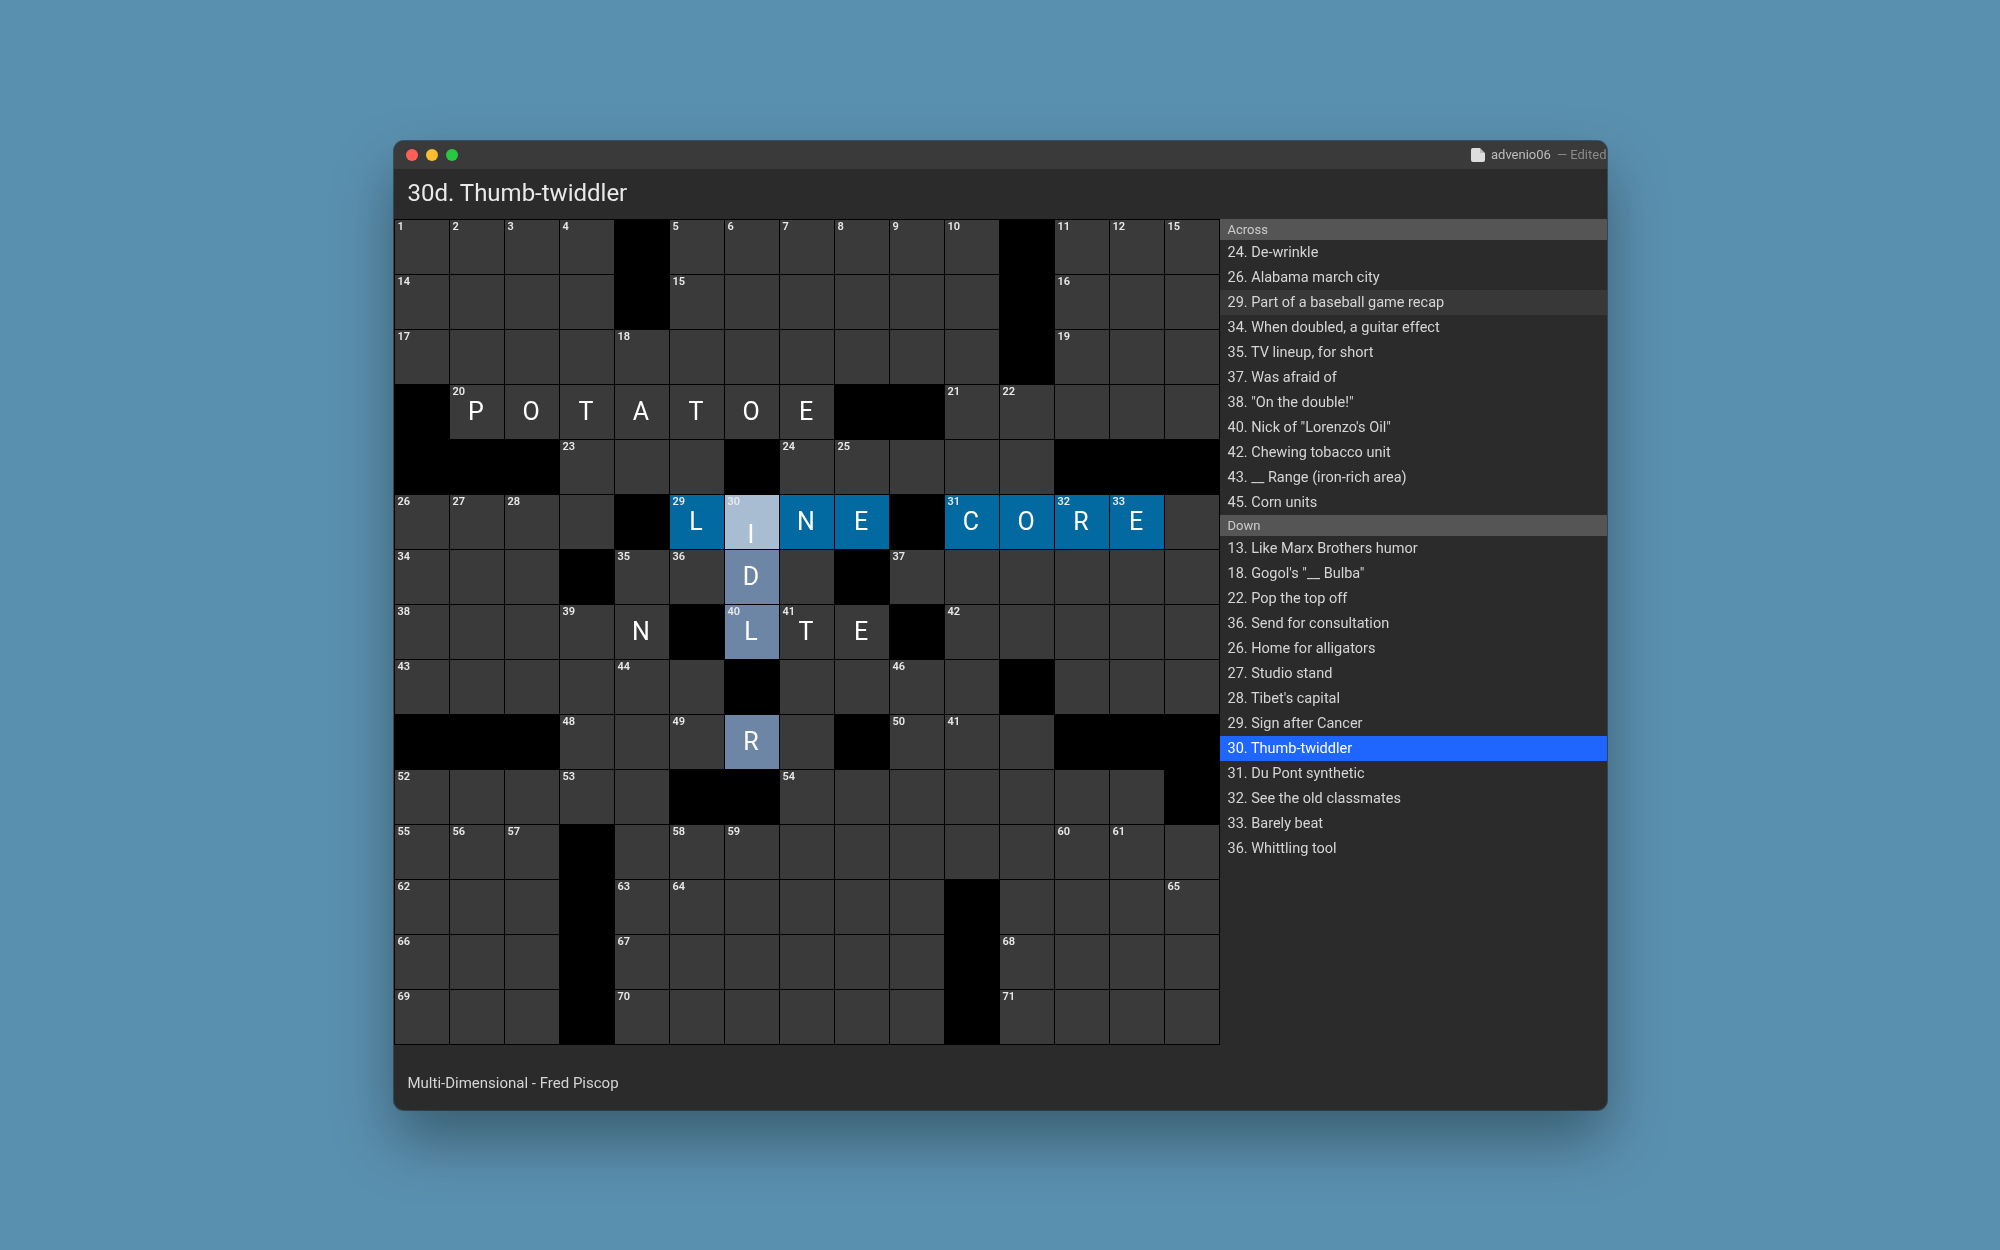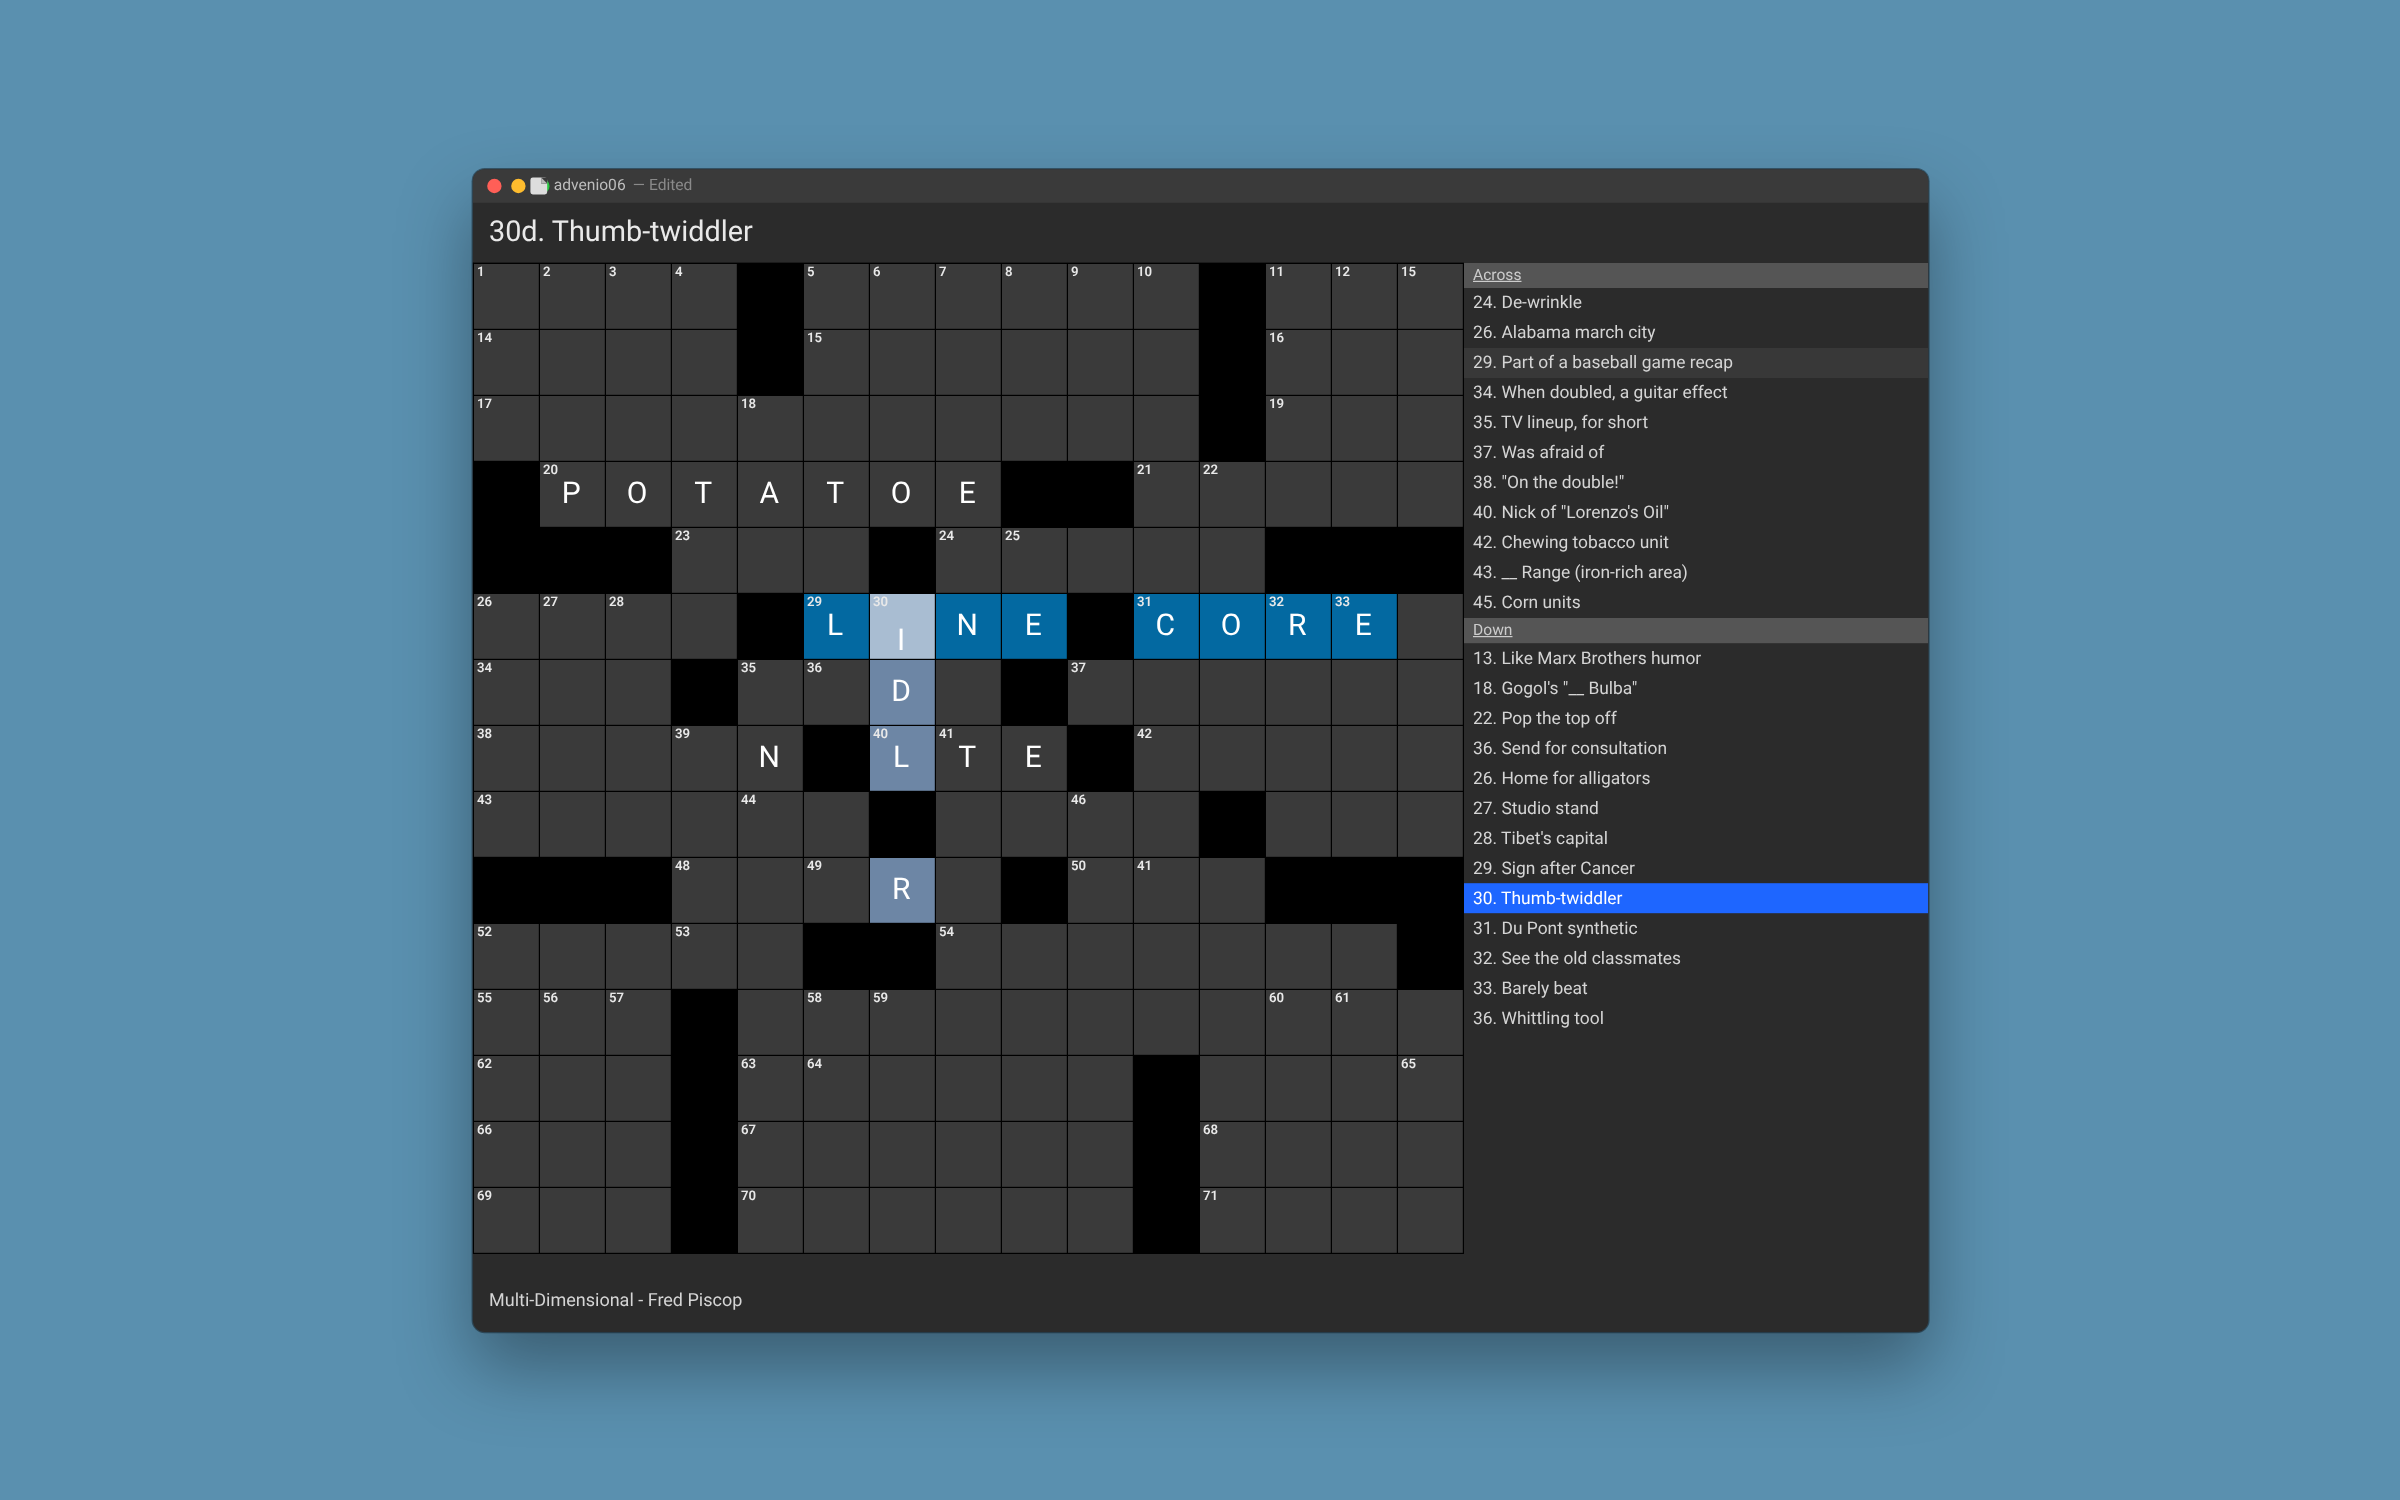--- a/index.html
+++ b/index.html
@@ -23,24 +23,23 @@
     position:relative;
     flex:0 0 auto;
   }
   .traffic{display:flex;gap:8px;padding-left:12px;}
   .dot{width:12px;height:12px;border-radius:50%;}
   .dot.red{background:#ff5f57;}
   .dot.yellow{background:#febc2e;}
   .dot.green{background:#28c840;}
   .titlecenter{
     position:absolute;left:0;right:0;
-    display:flex;align-items:center;justify-content:flex-start;gap:6px;
+    display:flex;align-items:center;justify-content:flex-end;gap:6px;
     color:#bdbdbd;font-size:13px;
     pointer-events:none;
-    padding-left:48px;
   }
   .titlecenter .doc-icon{pointer-events:none;}
   .titlecenter .edited{color:#8a8a8a;}
   .doc-icon{width:14px;height:14px;background:#ddd;border-radius:2px;position:relative;display:inline-block;}
   .doc-icon:after{content:"";position:absolute;right:0;top:0;border-top:5px solid #3a3a3a;border-left:5px solid #bbb;}
   .clue-header{
     color:#e9e9e9;font-size:24px;font-weight:400;
     padding:10px 14px 12px;
     flex:0 0 auto;
   }
@@ -78,21 +77,21 @@
   .cell.hl-cursor{background:#a9bdd2;align-items:flex-end;}
   .cell.hl-cross{background:#0369a1;}
   .sidebar{
     flex:1 1 auto;
     overflow:auto;
     background:#2b2b2b;
     font-size:14.5px;
   }
   .side-head{
     background:#555;color:#ccc;
-    padding:3px 8px;font-size:13px;text-decoration:underline;
+    padding:3px 8px;font-size:13px;
   }
   .clue{
     padding:4px 8px;color:#d5d5d5;
     cursor:default;
   }
   .clue.sel{background:#1e66ff;color:#fff;}
   .clue.alt{background:#383838;}
   .footer{
     flex:0 0 auto;
     padding:14px 14px 18px;

